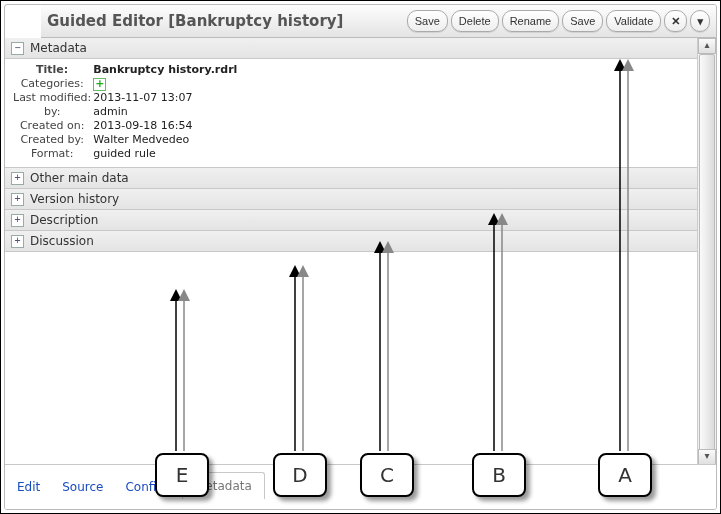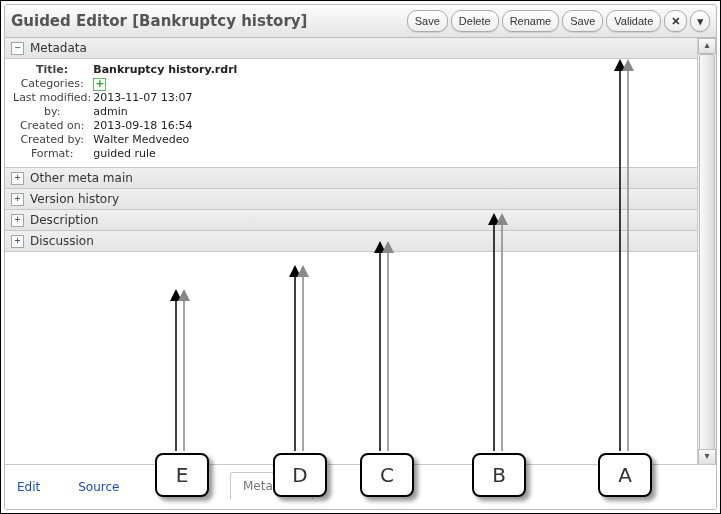--- a/index.html
+++ b/index.html
@@ -18,20 +18,21 @@
     border: 1px solid #000;
     background: #fff;
   }
   .inner {
     position: absolute;
     left: 3px; right: 3px; top: 3px; bottom: 3px;
     border: 1px solid #bbb;
     border-radius: 3px;
     background: #fff;
     overflow: hidden;
+    padding-left: 36px;
   }
 
   
   .titlebar {
     height: 32px;
     background: linear-gradient(#fdfdfd, #e4e4e4);
     border-bottom: 1px solid #bbb;
     display: flex;
     align-items: center;
     padding: 0 6px;
@@ -148,21 +149,21 @@
   
   .tabs {
     position: absolute;
     left: 0; right: 0; bottom: 0;
     height: 44px;
     border-top: 1px solid #c8c8c8;
     background: #fff;
     display: flex;
     align-items: center;
     padding-left: 8px;
-    gap: 30px;
+    gap: 14px;
   }
   .tab {
     font-size: 12px;
     color: #1a4cbf;
     cursor: pointer;
     padding: 6px 4px;
   }
   .tab.active {
     color: #777;
     background: #fff;
@@ -252,21 +253,21 @@
             </div>
             <div class="row">
               <span class="k">Format:</span>
               <span class="v">guided rule</span>
             </div>
           </div>
         </div>
 
         <div class="section-header">
           <span class="toggle">+</span>
-          <span class="label">Other meta main</span>
+          <span class="label">Other main data</span>
         </div>
 
         <div class="section-header">
           <span class="toggle">+</span>
           <span class="label">Version history</span>
         </div>
 
         <div class="section-header">
           <span class="toggle">+</span>
           <span class="label">Description</span>

